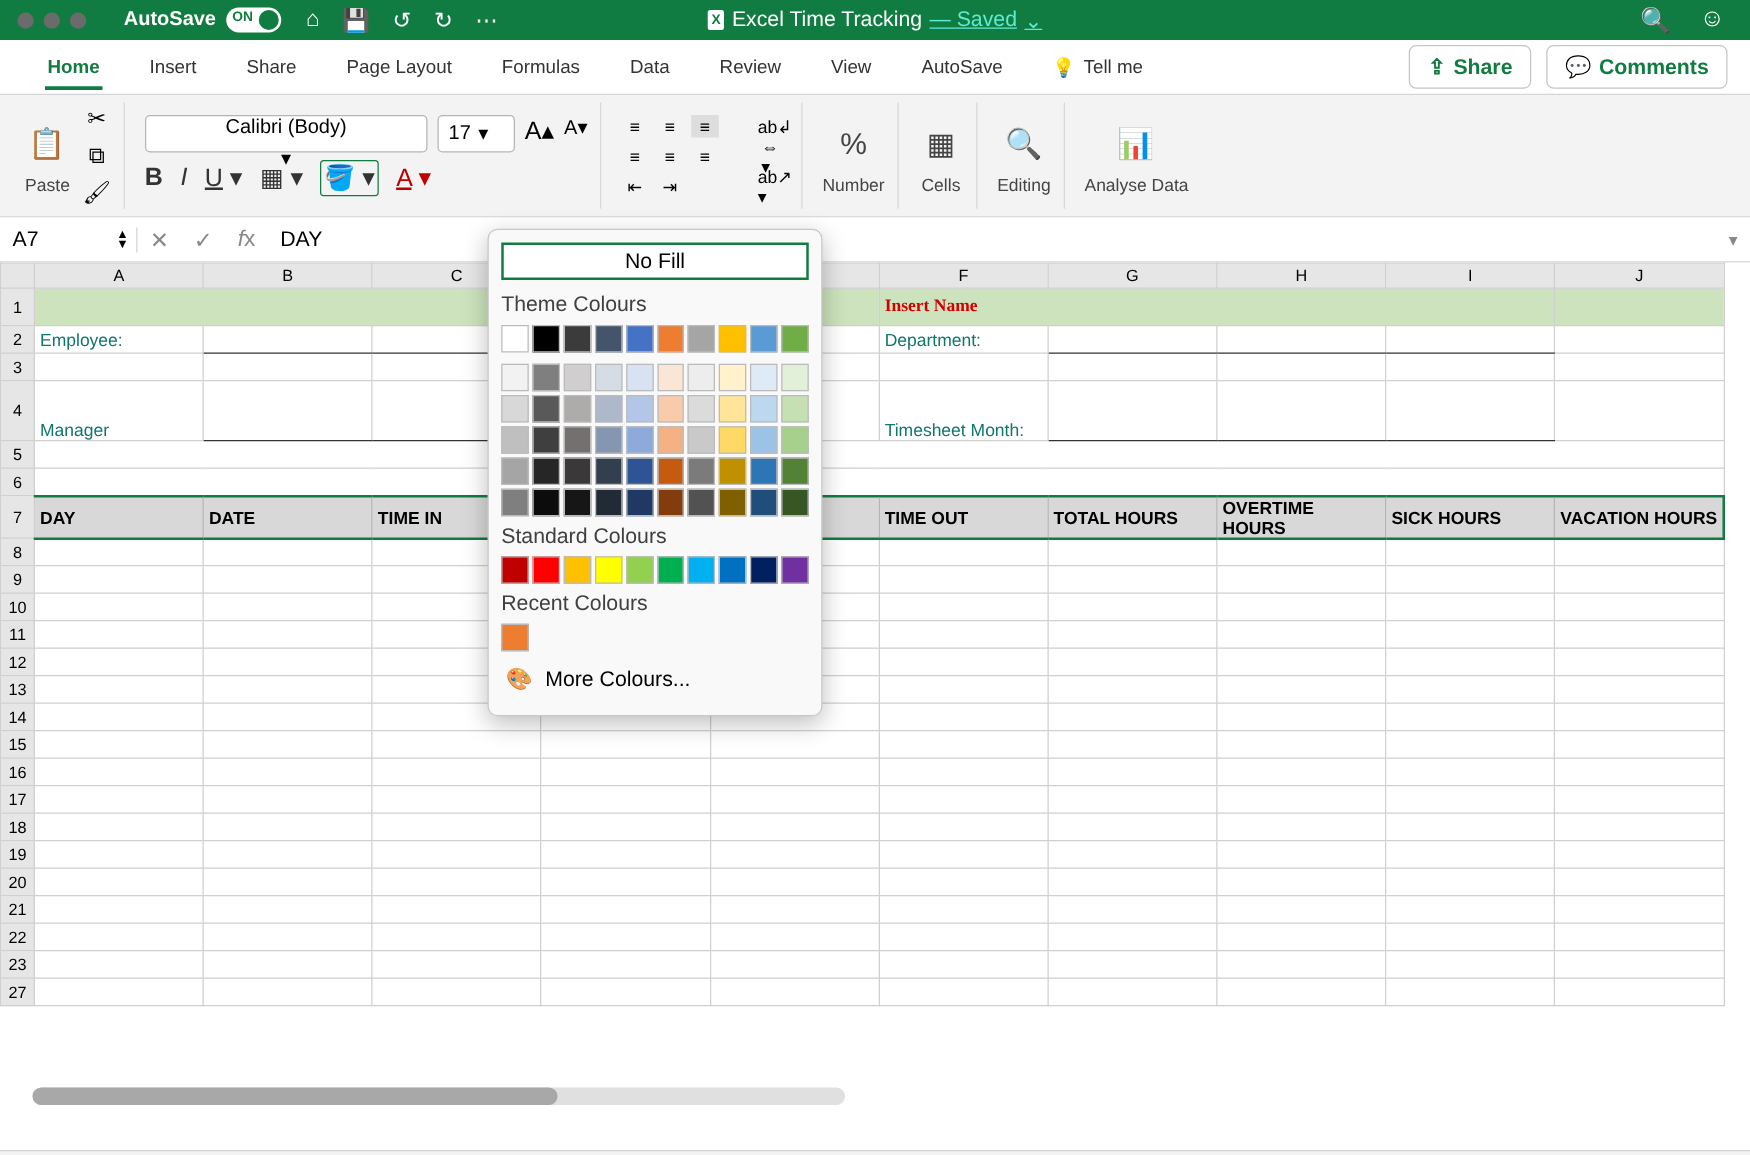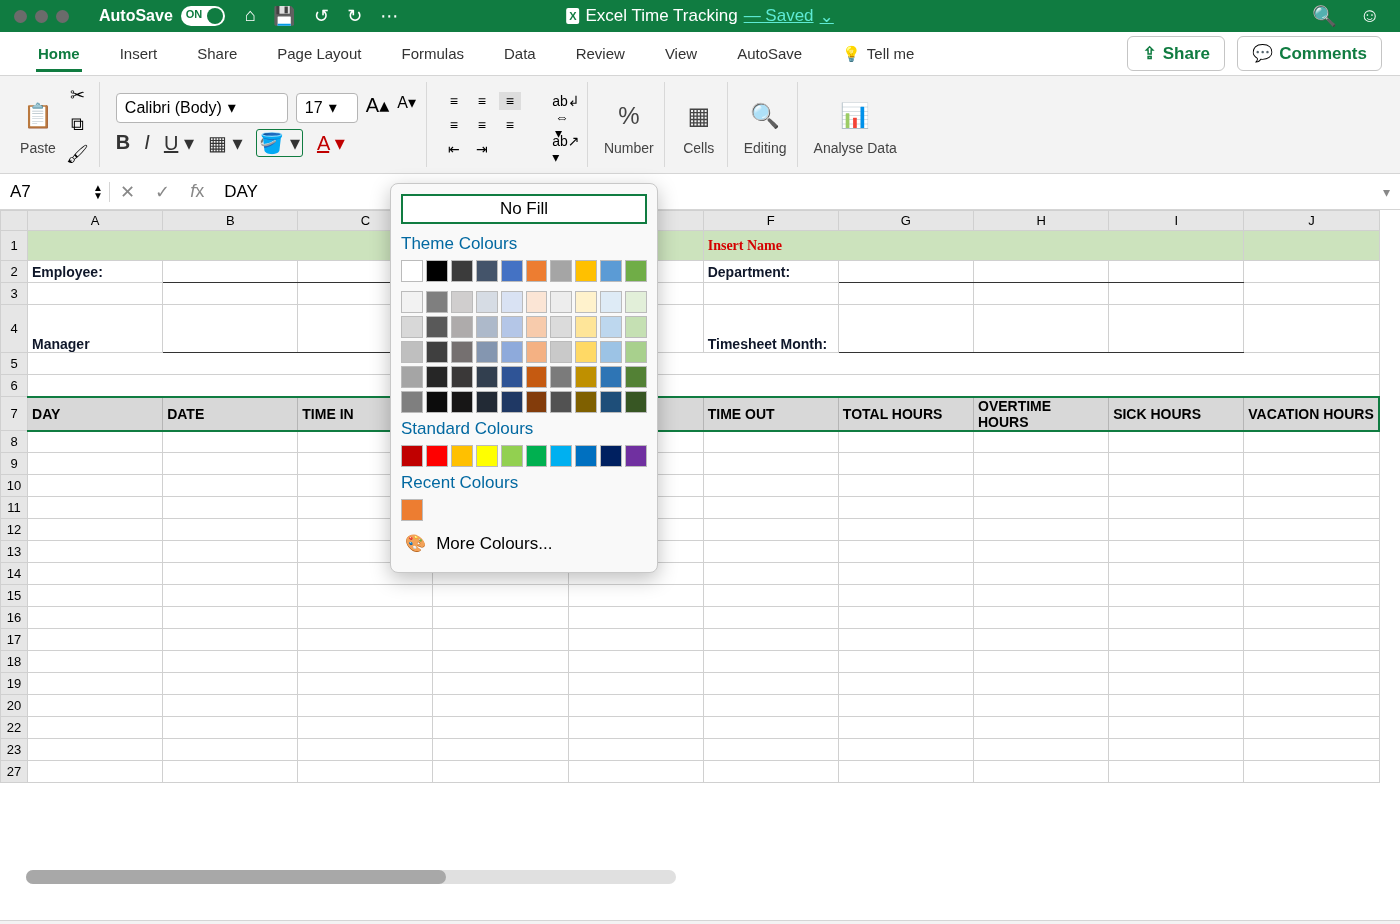--- a/index.html
+++ b/index.html
@@ -49,31 +49,31 @@
 .fb-expand{margin-left:auto; padding-right:10px; color:#888;}
 
 
 .grid-wrap { position:relative; height:710px; overflow:hidden;}
 table.sg { border-collapse:collapse; table-layout:fixed; width:1380px;}
 .sg th, .sg td { border:1px solid #d0d0d0; height:22px; font-size:14px; padding:0 4px; text-align:left; vertical-align:middle; background:#fff;}
 .sg thead th { background:#e6e6e6; text-align:center; font-weight:400; height:20px; font-size:13px;}
 .sg tbody th { background:#e6e6e6; text-align:center; width:24px; font-weight:400; font-size:13px;}
 .greenrow { background:#cce3bd !important;}
 .company { color:#d40000; font-weight:700; font-size:22px; font-family:"Times New Roman",serif; text-align:center;}
-.bluelabel { color:#0f172a; font-weight:700; font-size:15px;}
+.bluelabel { color:#0f766e; font-weight:400; font-size:15px;}
 .hdrrow td { background:#d8d8d8 !important; font-weight:700; font-size:14px; border:2px solid #107c41 !important; border-left:1px solid #b5b5b5 !important; border-right:1px solid #b5b5b5 !important;}
 .hdrrow td:first-child{border-left:2px solid #107c41 !important;}
 .hdrrow td:last-child{border-right:2px solid #107c41 !important;}
 .underline-cell{border-bottom:1.5px solid #333 !important;}
 .tallrow td, .tallrow th{height:48px;}
 
 
 .picker { position:absolute; left:390px; top:183px; width:268px; background:#f9f9f9; border:1px solid #c8c8c8; border-radius:8px; box-shadow:0 6px 20px rgba(0,0,0,.25); padding:10px; z-index:50;}
 .nofill { border:2px solid #107c41; text-align:center; padding:3px; font-size:17px; margin-bottom:10px; background:#fff;}
-.sect { font-size:17px; color:#0369a1; margin:6px 0;}
+.sect { font-size:17px; color:#404040; margin:6px 0;}
 .swatchrow { display:flex; gap:3px; margin-bottom:3px;}
 .sw { width:22px; height:22px; border:1px solid #bbb;}
 .more { display:flex; align-items:center; gap:10px; font-size:17px; padding:8px 4px; margin-top:4px;}
 
 
 .sheettabs { height:33px; border-top:1px solid #d5d5d5; display:flex; align-items:center; background:#f3f3f3; padding:0 12px; gap:14px; font-size:16px;}
 .hscroll{position:absolute; bottom:36px; left:26px; width:650px; height:14px; background:#e0e0e0; border-radius:7px;}
 .hscroll::before{content:""; position:absolute; left:0; width:420px; height:100%; background:#a8a8a8; border-radius:7px;}
 </style>
 </head>
@@ -140,21 +140,21 @@
     </div>
     <div class="icol">
       <span>✂</span>
       <span>⧉</span>
       <span>🖌</span>
     </div>
   </div>
   <div class="group">
     <div class="colv">
       <div style="display:flex;gap:8px;">
-        <div class="font-select" style="width:172px;">
+        <div class="font-select" style="width:226px;flex-direction:column;">
             <span>Calibri (Body)</span>
             <span>▾</span>
           </div>
         <div class="font-select" style="width:62px;">
             <span>17</span>
             <span>▾</span>
           </div>
         <span style="font-size:20px;">A▴</span>
         <span style="font-size:16px;">A▾</span>
       </div>
@@ -491,20 +491,33 @@
           <td></td>
           <td></td>
           <td></td>
           <td></td>
           <td></td>
           <td></td>
           <td></td>
           <td></td>
         </tr>
     <tr>
+          <th>21</th>
+          <td></td>
+          <td></td>
+          <td></td>
+          <td></td>
+          <td></td>
+          <td></td>
+          <td></td>
+          <td></td>
+          <td></td>
+          <td></td>
+        </tr>
+    <tr>
           <th>22</th>
           <td></td>
           <td></td>
           <td></td>
           <td></td>
           <td></td>
           <td></td>
           <td></td>
           <td></td>
           <td></td>

